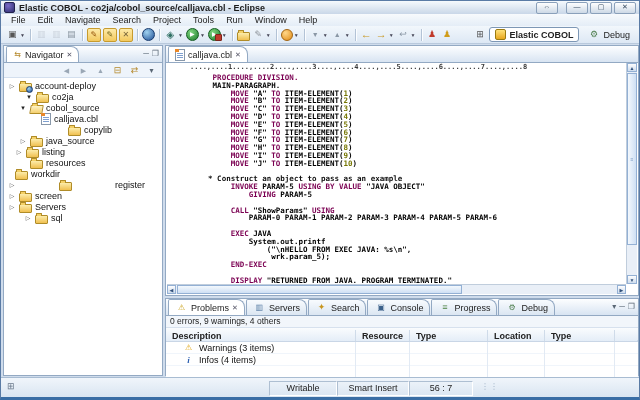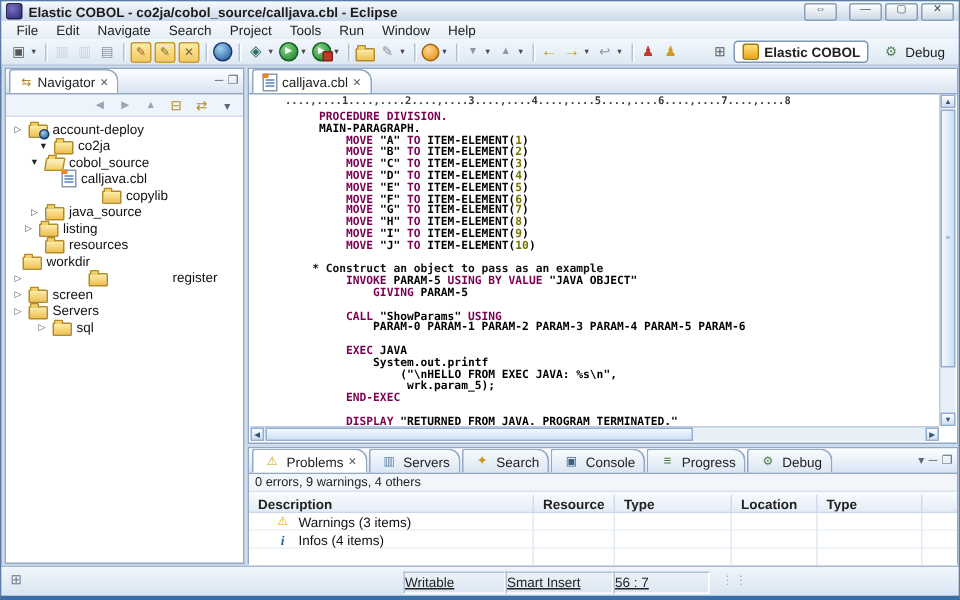--- a/index.html
+++ b/index.html
@@ -108,22 +108,22 @@
   #table-body{position:relative;height:36px;overflow:hidden;
     background:repeating-linear-gradient(#fff 0 11px,#f0f5fb 11px 12px);}
   .col-line{position:absolute;top:0;bottom:0;width:1px;background:#e2eaf4;}
   .prow{height:12px;display:flex;align-items:center;gap:4px;font-size:9px;color:#111;padding-left:16px;position:relative;}
   .icn-warn{color:#e0a512;font-size:8px;line-height:10px;}
   .icn-info{color:#2b5fb0;font-weight:bold;font-style:italic;font-family:"Liberation Serif",serif;font-size:9px;}
 
   
   #statusbar{position:absolute;left:0;right:0;top:376px;height:19px;background:linear-gradient(#f0f5fb,#d9e5f1);
     border-top:1px solid #a8bcd2;font-size:9px;color:#222;}
-  .sb-cell{position:absolute;top:3px;height:13px;line-height:13px;
-    border:1px solid;border-color:#aebfd2 #fff #fff #aebfd2;background:transparent;text-decoration:underline;}
+  .sb-cell{position:absolute;top:3px;height:13px;line-height:13px;text-align:center;
+    border:1px solid;border-color:#aebfd2 #fff #fff #aebfd2;background:transparent;}
   #sb-icon{position:absolute;left:6px;top:3px;font-size:9px;color:#6b7a8c;}
   .sb-grip{position:absolute;left:480px;top:4px;color:#9fb2c6;font-size:8px;letter-spacing:1px;}
 </style>
 </head>
 <body>
 
 <div id="win">
 
   <div id="titlebar">
     <span class="logo"></span>

